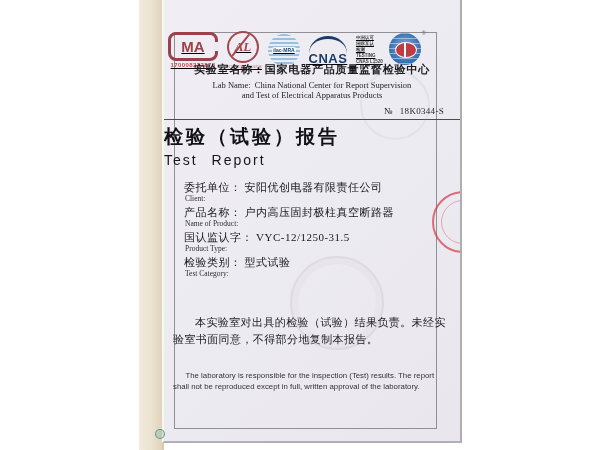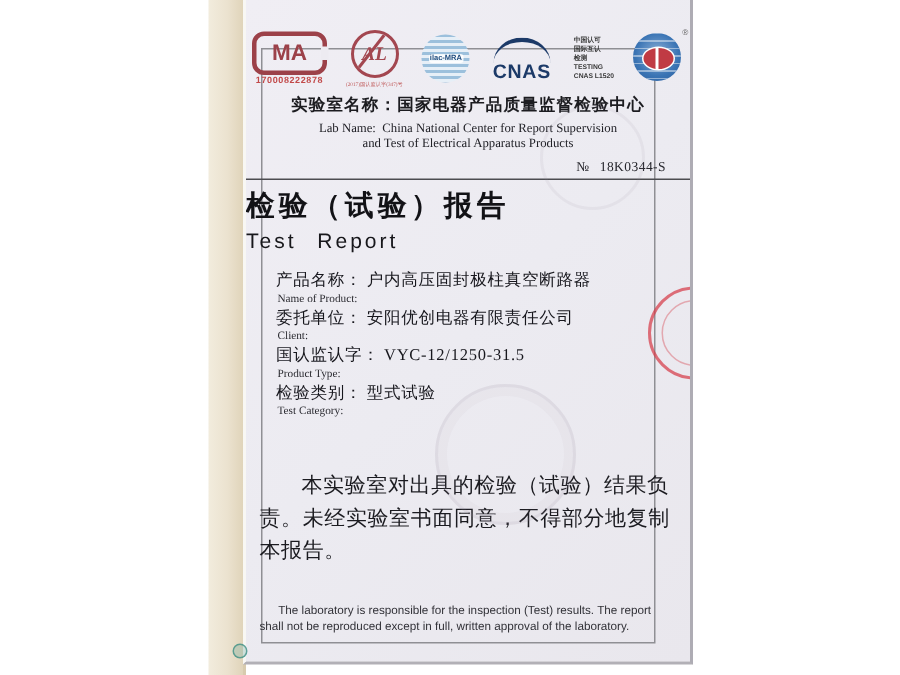--- a/index.html
+++ b/index.html
@@ -22,22 +22,22 @@
     border-right:2px solid #aeacb4;
     border-bottom:2px solid #b2b0b6;
     overflow:hidden;
   }
   .frame{
     position:absolute;left:10px;top:32px;width:261px;height:395px;
     border:1px solid #8f8f94;
   }
   
   .logos{
-    position:absolute;top:17px;left:4px;right:4px;height:44px;
-    display:flex;align-items:center;justify-content:space-between;gap:6px;
+    position:absolute;top:28px;left:4px;right:4px;height:44px;
+    display:flex;align-items:center;justify-content:flex-start;gap:6px;text-decoration:underline;
   }
   .logo-wrap{text-align:center;flex:0 0 auto;}
   .cma-box{
     width:44px;height:23px;border:3px solid #9c4149;border-radius:8px;
     display:flex;align-items:center;justify-content:center;
     color:#9c4149;font-weight:bold;font-family:"Liberation Sans",sans-serif;
     font-size:15px;position:relative;margin:0 auto;
   }
   .cma-box::after{
     content:"";position:absolute;right:-4px;top:7px;height:9px;width:5px;
@@ -112,21 +112,21 @@
     letter-spacing:2px;word-spacing:8px;
   }
   
   .fields{position:absolute;top:181px;left:20px;right:8px;}
   .field{margin-bottom:3.5px;}
   .f-cn{font-size:11px;color:#17171d;letter-spacing:.5px;line-height:12.5px;}
   .f-cn .f-val{margin-left:3px;}
   .f-en{font-size:7.5px;color:#2c2c32;line-height:9px;margin-left:1px;}
   
   .footer{position:absolute;top:314px;left:9px;right:9px;}
-  .footer-cn{font-size:14px;line-height:1.55;color:#1b1b20;text-indent:2em;letter-spacing:.4px;}
+  .footer-cn{font-size:11px;line-height:1.55;color:#1b1b20;text-indent:2em;letter-spacing:.4px;}
   .footer-en{
     font-size:7.8px;line-height:1.35;color:#323238;margin-top:23px;text-indent:1.6em;
     font-family:"Liberation Sans",sans-serif;
   }
   
   .stamp-red{
     position:absolute;left:268px;top:191px;width:58px;height:58px;border-radius:50%;
     border:2.5px solid rgba(214,60,72,.72);
   }
   .stamp-red::before{
@@ -202,26 +202,26 @@
   <div class="no-line">
     <span>№</span><span class="no-val">18K0344-S</span>
   </div>
   <div class="sep"></div>
 
   <div class="title-cn">检验（试验）报告</div>
   <div class="title-en">Test Report</div>
 
   <div class="fields">
     <div class="field">
+      <div class="f-cn"><span>委托单位：</span><span class="f-val">安阳优创电器有限责任公司</span></div>
+      <div class="f-en">Client:</div>
+    </div>
+    <div class="field">
       <div class="f-cn"><span>产品名称：</span><span class="f-val">户内高压固封极柱真空断路器</span></div>
       <div class="f-en">Name of Product:</div>
-    </div>
-    <div class="field">
-      <div class="f-cn"><span>委托单位：</span><span class="f-val">安阳优创电器有限责任公司</span></div>
-      <div class="f-en">Client:</div>
     </div>
     <div class="field">
       <div class="f-cn"><span>国认监认字：</span><span class="f-val">VYC-12/1250-31.5</span></div>
       <div class="f-en">Product Type:</div>
     </div>
     <div class="field">
       <div class="f-cn"><span>检验类别：</span><span class="f-val">型式试验</span></div>
       <div class="f-en">Test Category:</div>
     </div>
   </div>

